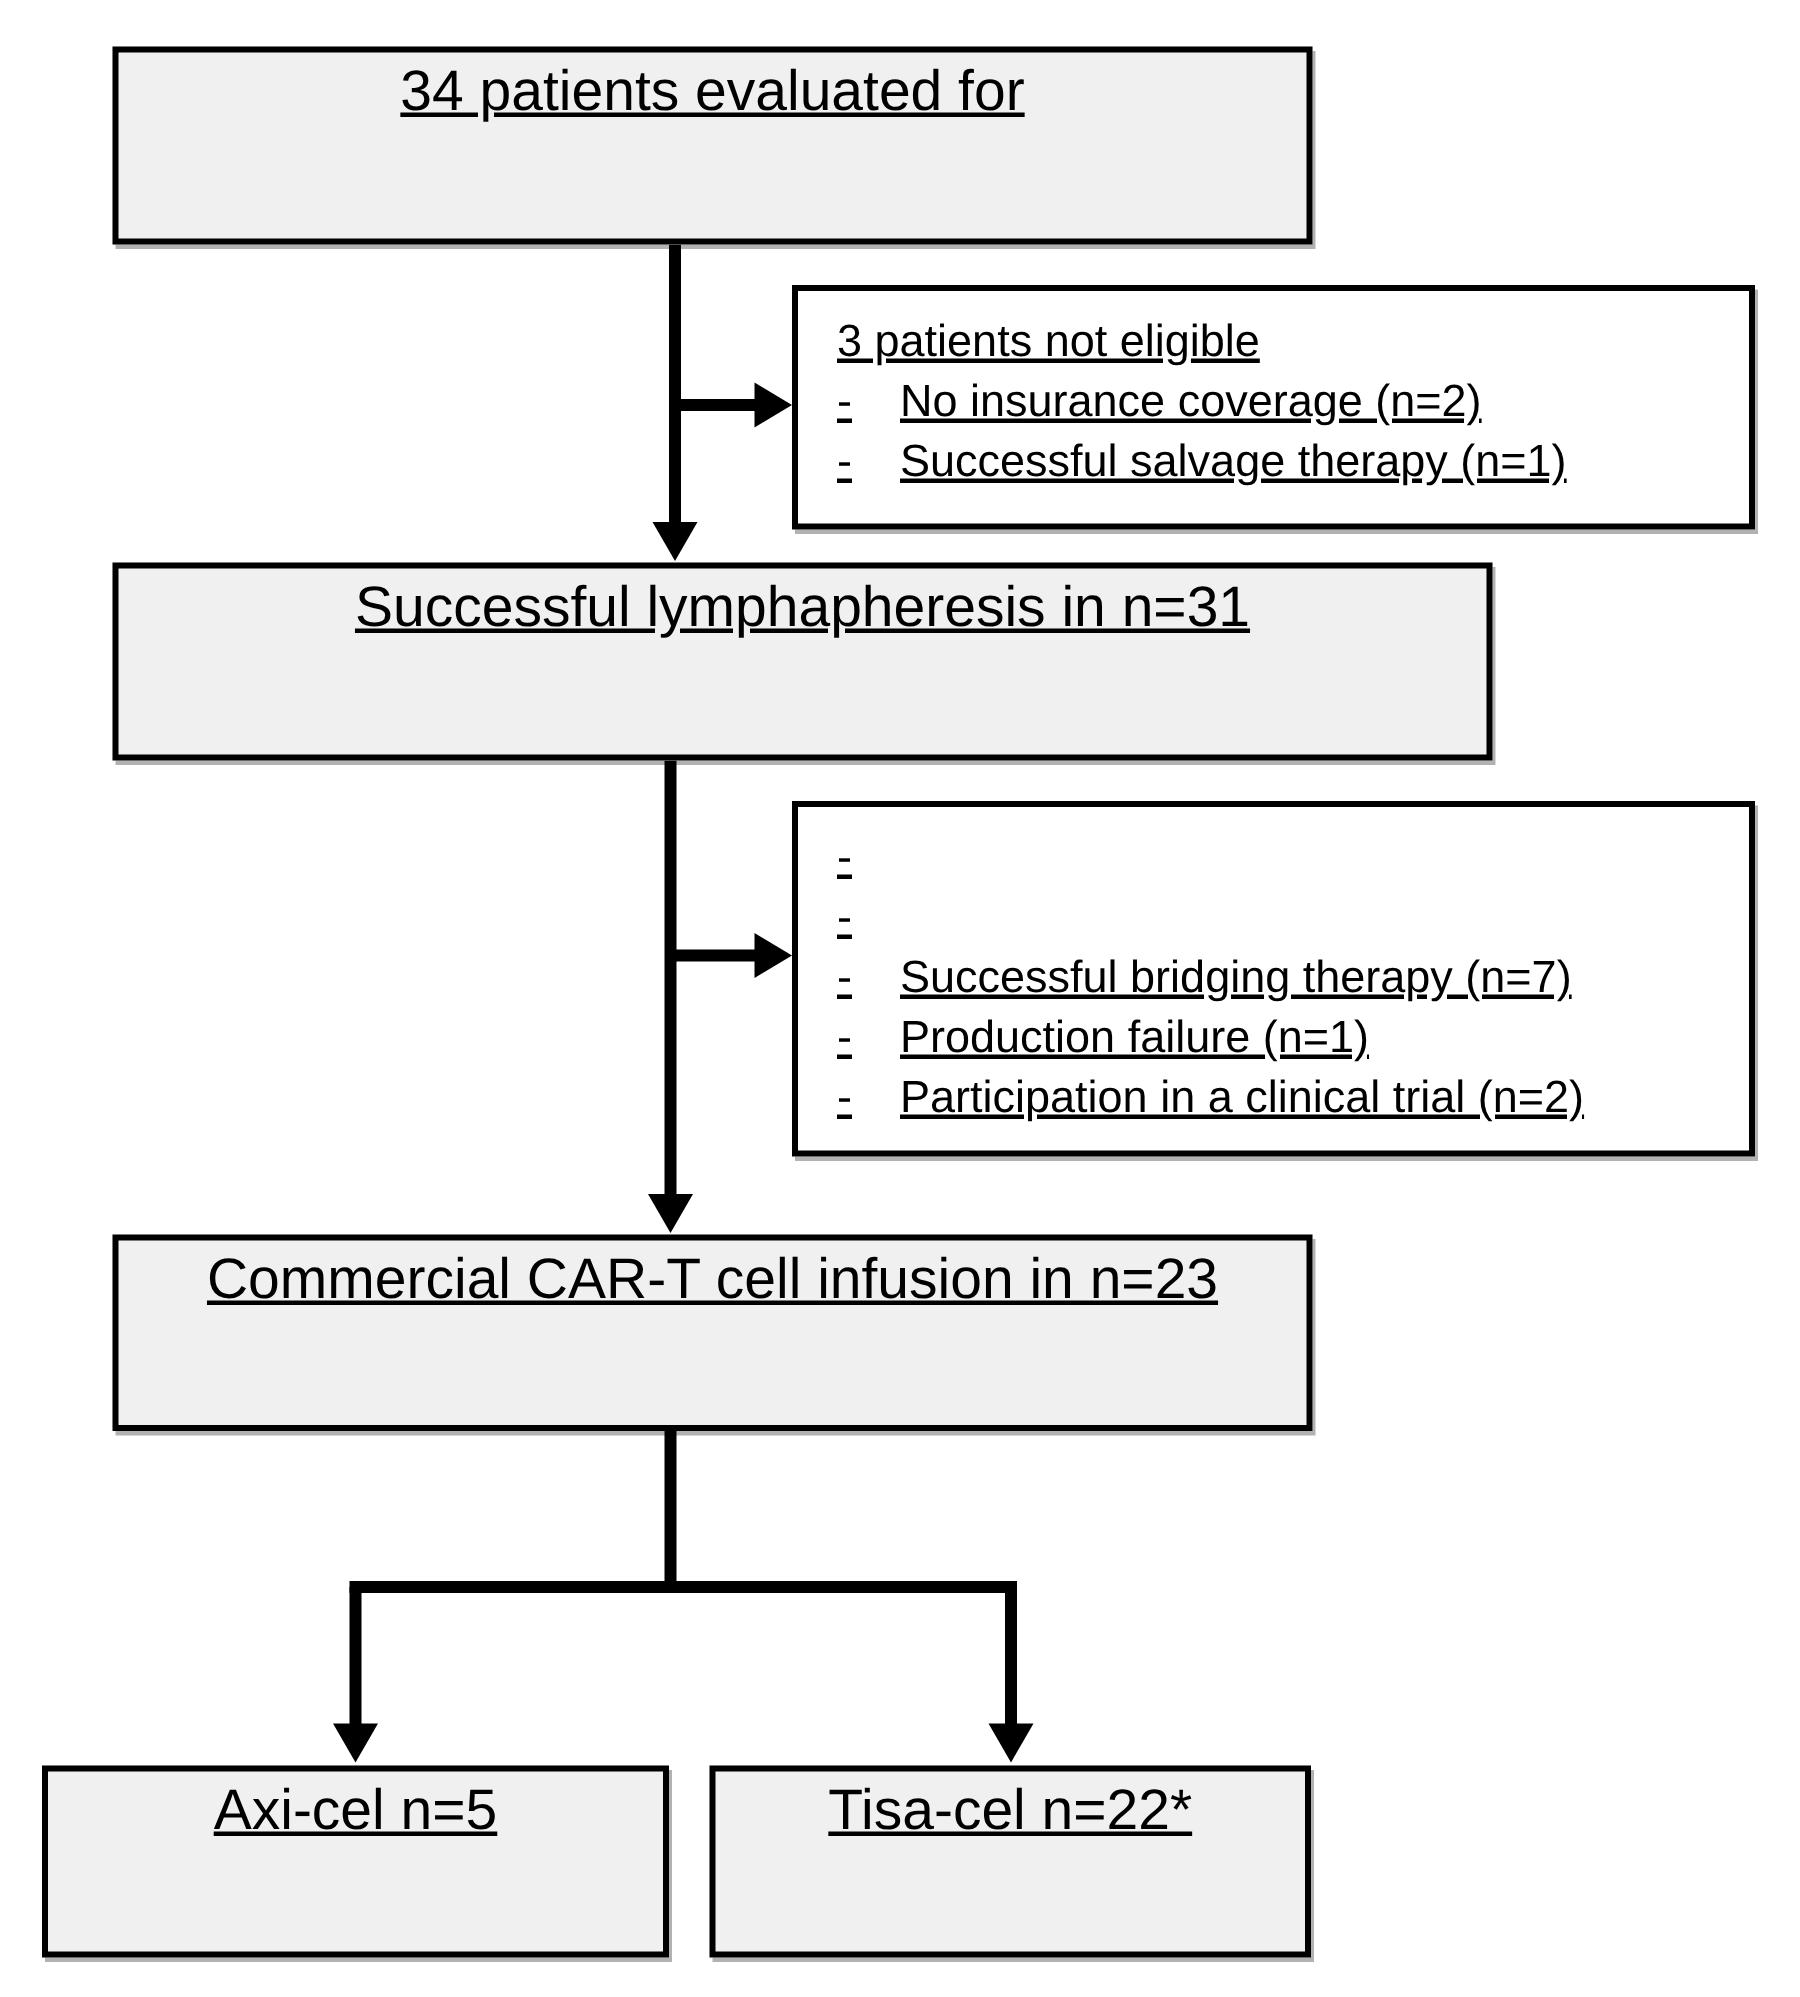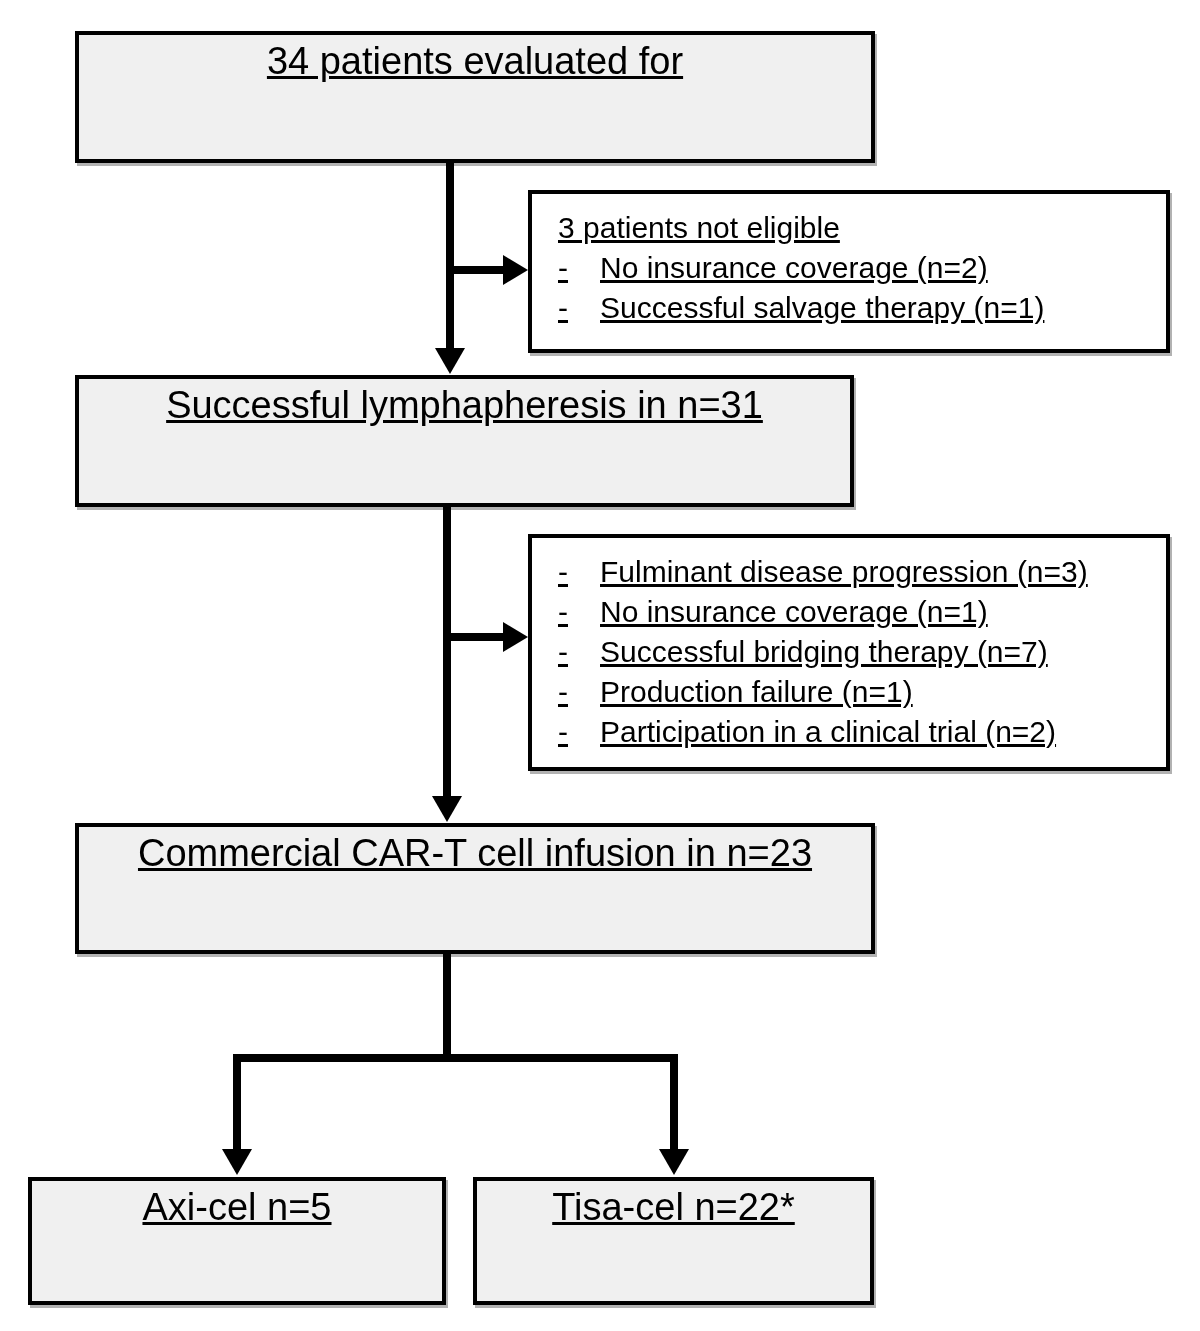--- a/index.html
+++ b/index.html
@@ -34,21 +34,21 @@
   .node.white { background: var(--side-box-fill, #ffffff); }
 
   .main-text {
     font-size: 38px;
     line-height: 52px;
     color: #000;
   }
 
   
   .box-evaluated      { left: 75px;  top: 31px;   width: 800px; height: 132px; }
-  .box-lymphapheresis { left: 75px;  top: 375px;  width: 779px; height: 132px; }
+  .box-lymphapheresis { left: 75px;  top: 375px;  width: 920px; height: 132px; }
   .box-infusion       { left: 75px;  top: 823px;  width: 800px; height: 131px; }
 
   
   .box-not-eligible { left: 528px; top: 190px; width: 642px; height: 163px;
                       align-items: stretch; text-align: left; padding: 14px 20px 22px 26px; }
   .box-excluded     { left: 528px; top: 534px; width: 642px; height: 237px;
                       align-items: stretch; text-align: left; padding: 14px 20px 14px 26px; }
 
   .side-title {
     font-size: 30px;
@@ -112,25 +112,23 @@
     </div>
   </div>
 
   <div class="node gray box-lymphapheresis">
     <div class="main-text">Successful lymphapheresis in n=31</div>
   </div>
 
   <div class="node white box-excluded">
     <div class="bullet-row">
       <span class="bullet-dash">-</span>
-      <span>Fulminant disease progression (n=3)</span>
     </div>
     <div class="bullet-row">
       <span class="bullet-dash">-</span>
-      <span>No insurance coverage (n=1)</span>
     </div>
     <div class="bullet-row">
       <span class="bullet-dash">-</span>
       <span>Successful bridging therapy (n=7)</span>
     </div>
     <div class="bullet-row">
       <span class="bullet-dash">-</span>
       <span>Production failure (n=1)</span>
     </div>
     <div class="bullet-row">

